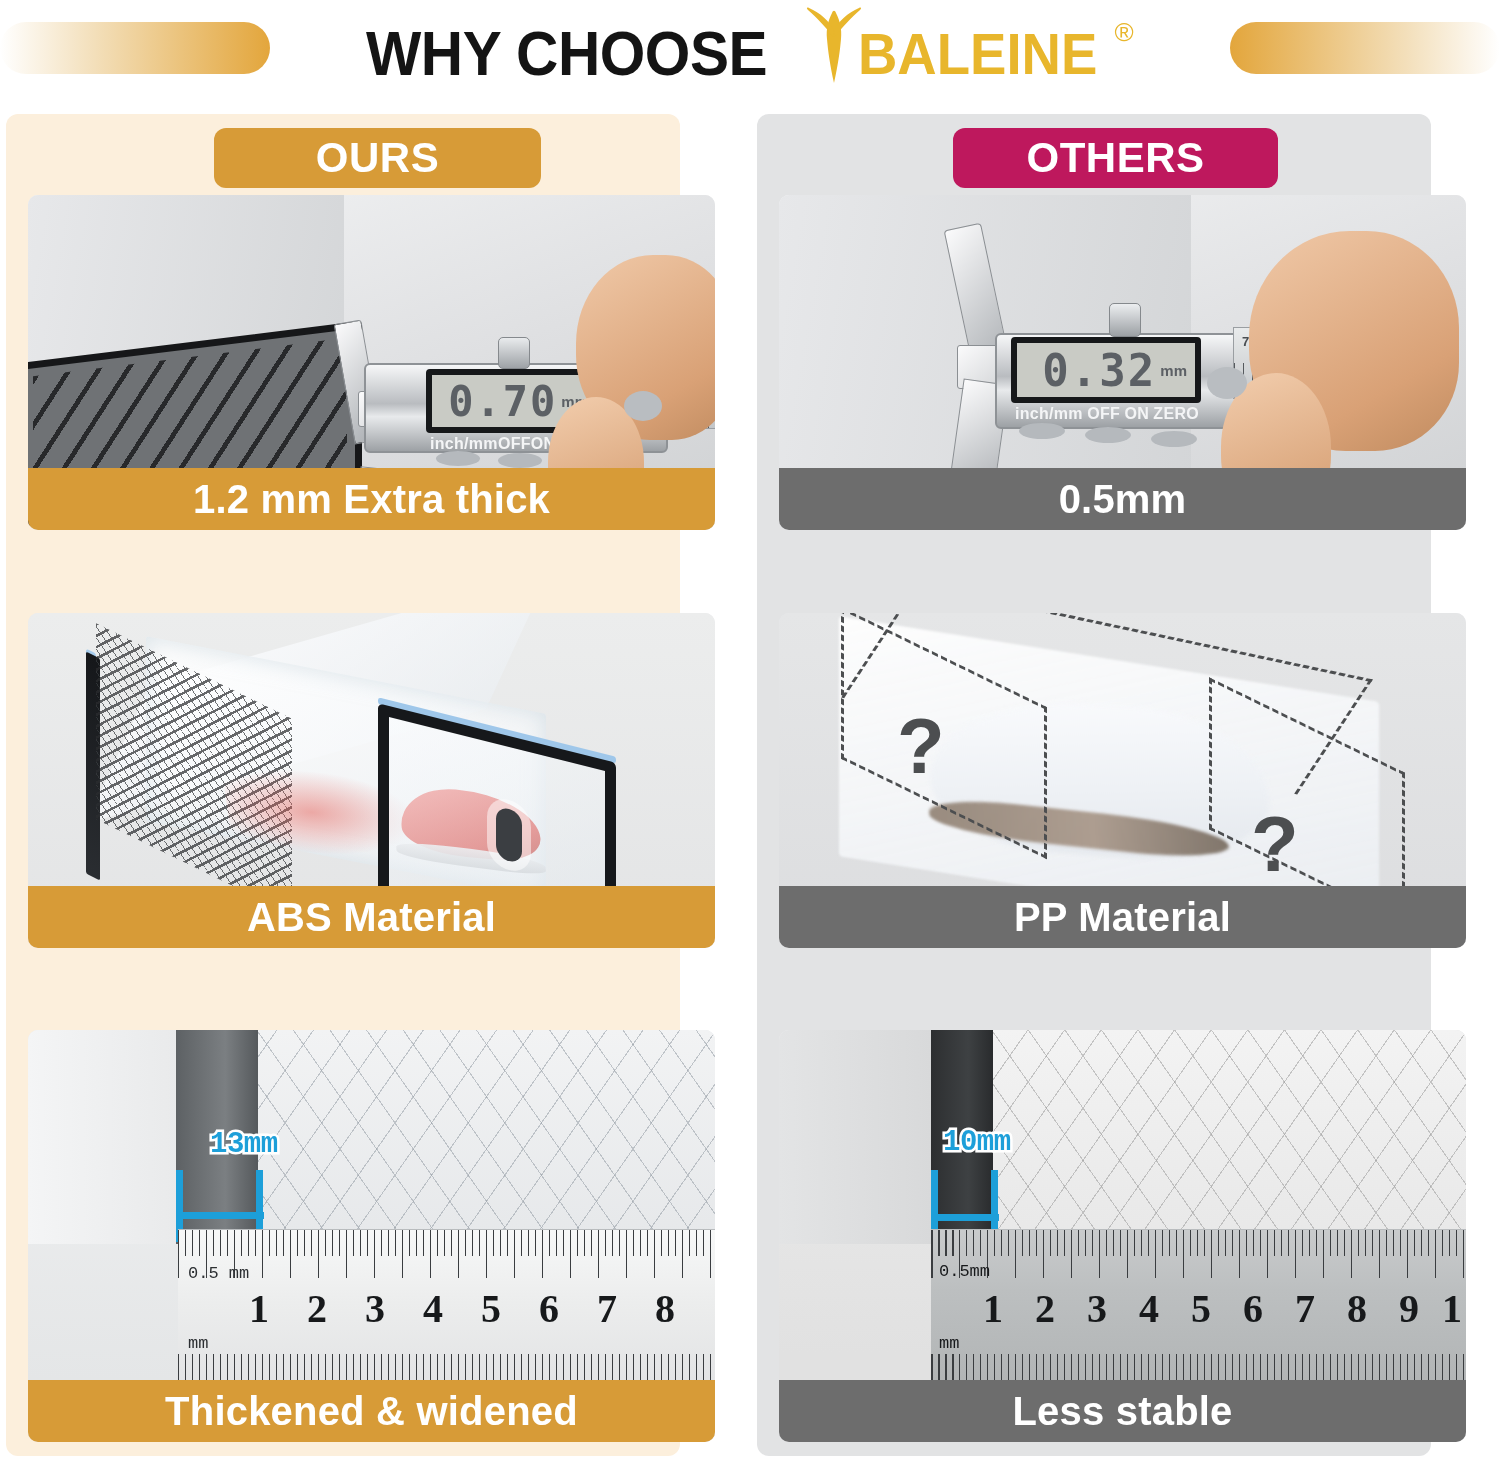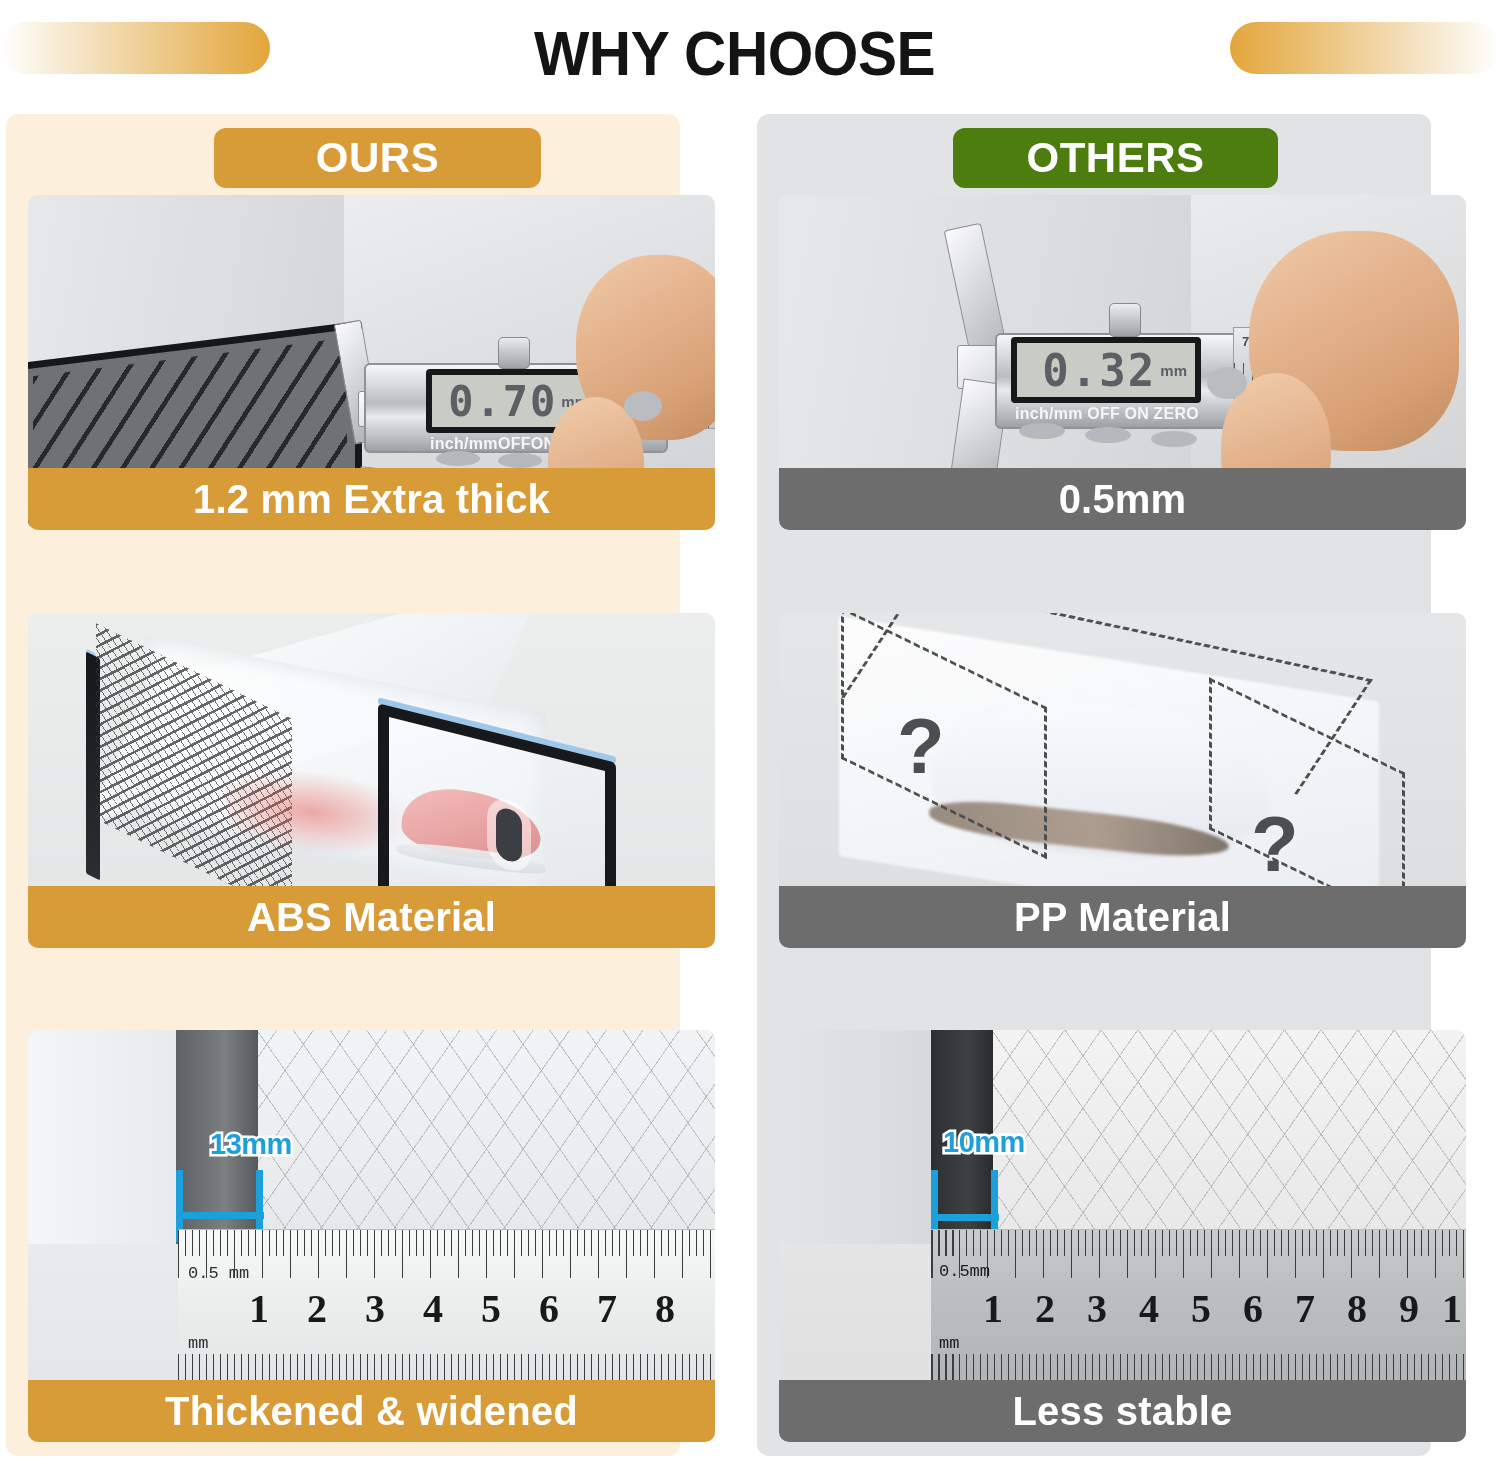--- a/index.html
+++ b/index.html
@@ -54,21 +54,21 @@
   }
   #panel-ours{left:6px;background:#fcefdc;}
   #panel-others{left:757px;background:#e2e3e4;}
 
   .tab{
     position:absolute;top:14px;height:60px;border-radius:12px;
     display:flex;align-items:center;justify-content:center;
     font-size:42px;font-weight:bold;color:#ffffff;letter-spacing:0.5px;
   }
   #tab-ours{left:208px;width:327px;background:#d79b37;}
-  #tab-others{left:196px;width:325px;background:#4d7c0f;}
+  #tab-others{left:196px;width:325px;background:#be185d;}
 
   .card{
     position:absolute;left:22px;width:687px;border-radius:10px;overflow:hidden;
     background:#e9eaec;
   }
   .photo{position:relative;width:100%;height:100%;overflow:hidden;}
 
   .caption{
     position:absolute;left:0;bottom:0;width:100%;height:62px;
     display:flex;align-items:center;justify-content:center;
@@ -223,21 +223,21 @@
       linear-gradient(180deg,#f2f3f4,#e6e8ea);
   }
   .dark-post{
     position:absolute;left:148px;top:0;width:82px;height:214px;
     background:linear-gradient(90deg,#5d6164,#7b7f82 60%,#55595c);
   }
   .left-wall{position:absolute;left:0;top:0;width:150px;height:214px;background:linear-gradient(90deg,#f4f5f6,#e9eaeb);}
   .measure-label{
     position:absolute;font-size:29px;font-weight:bold;color:#1d9fd9;
     -webkit-text-stroke:5px #ffffff;paint-order:stroke fill;
-    font-family:Liberation Sans, sans-serif;letter-spacing:-.5px;white-space:nowrap;
+    font-family:Liberation Mono, monospace;letter-spacing:-.5px;white-space:nowrap;
   }
   .measure-bracket{position:absolute;}
   .mb-line{position:absolute;background:#1d9fd9;}
   .ruler{
     position:absolute;left:150px;right:0;bottom:62px;height:150px;
     background:linear-gradient(180deg,#f7f8f8 0%,#eceded 48%,#e3e4e5 100%);
     border-top:1px solid #b9bcbe;overflow:hidden;
   }
   .ruler.metal{background:linear-gradient(180deg,#c9cbcc 0%,#bcbfc0 40%,#b2b5b6 100%);}
   .ruler-ticks-top{
@@ -266,20 +266,29 @@
 </head>
 <body>
 
 <div id="header">
   <div class="deco-bar deco-left"></div>
   <div class="deco-bar deco-right"></div>
 
   <div id="header-title-wrap">
     <div class="title-black">WHY CHOOSE</div>
 
+    <div id="brand-wrap">
+      <svg class="whale-icon" viewBox="0 0 56 76">
+        <path d="M28 76 C24 58 22 44 21 32 C20 22 22 14 26 6 C27 3 29 3 30 6 C34 14 36 22 35 32 C34 44 32 58 28 76 Z" fill="#e8b62c"></path>
+        <path d="M27 30 C20 20 10 10 2 3 C0 1 1 0 3 1 C14 6 24 14 28 24 Z" fill="#e8b62c"></path>
+        <path d="M29 30 C36 20 46 10 54 3 C56 1 55 0 53 1 C42 6 32 14 28 24 Z" fill="#e8b62c"></path>
+      </svg>
+      <div class="brand-text">BALEINE</div>
+      <div class="brand-reg">®</div>
+    </div>
   </div>
 </div>
 
 <div class="panel" id="panel-ours">
 
   <div class="tab" id="tab-ours">OURS</div>
 
   <div class="card row1">
     <div class="photo">
       <div class="caliper-bg"></div>

